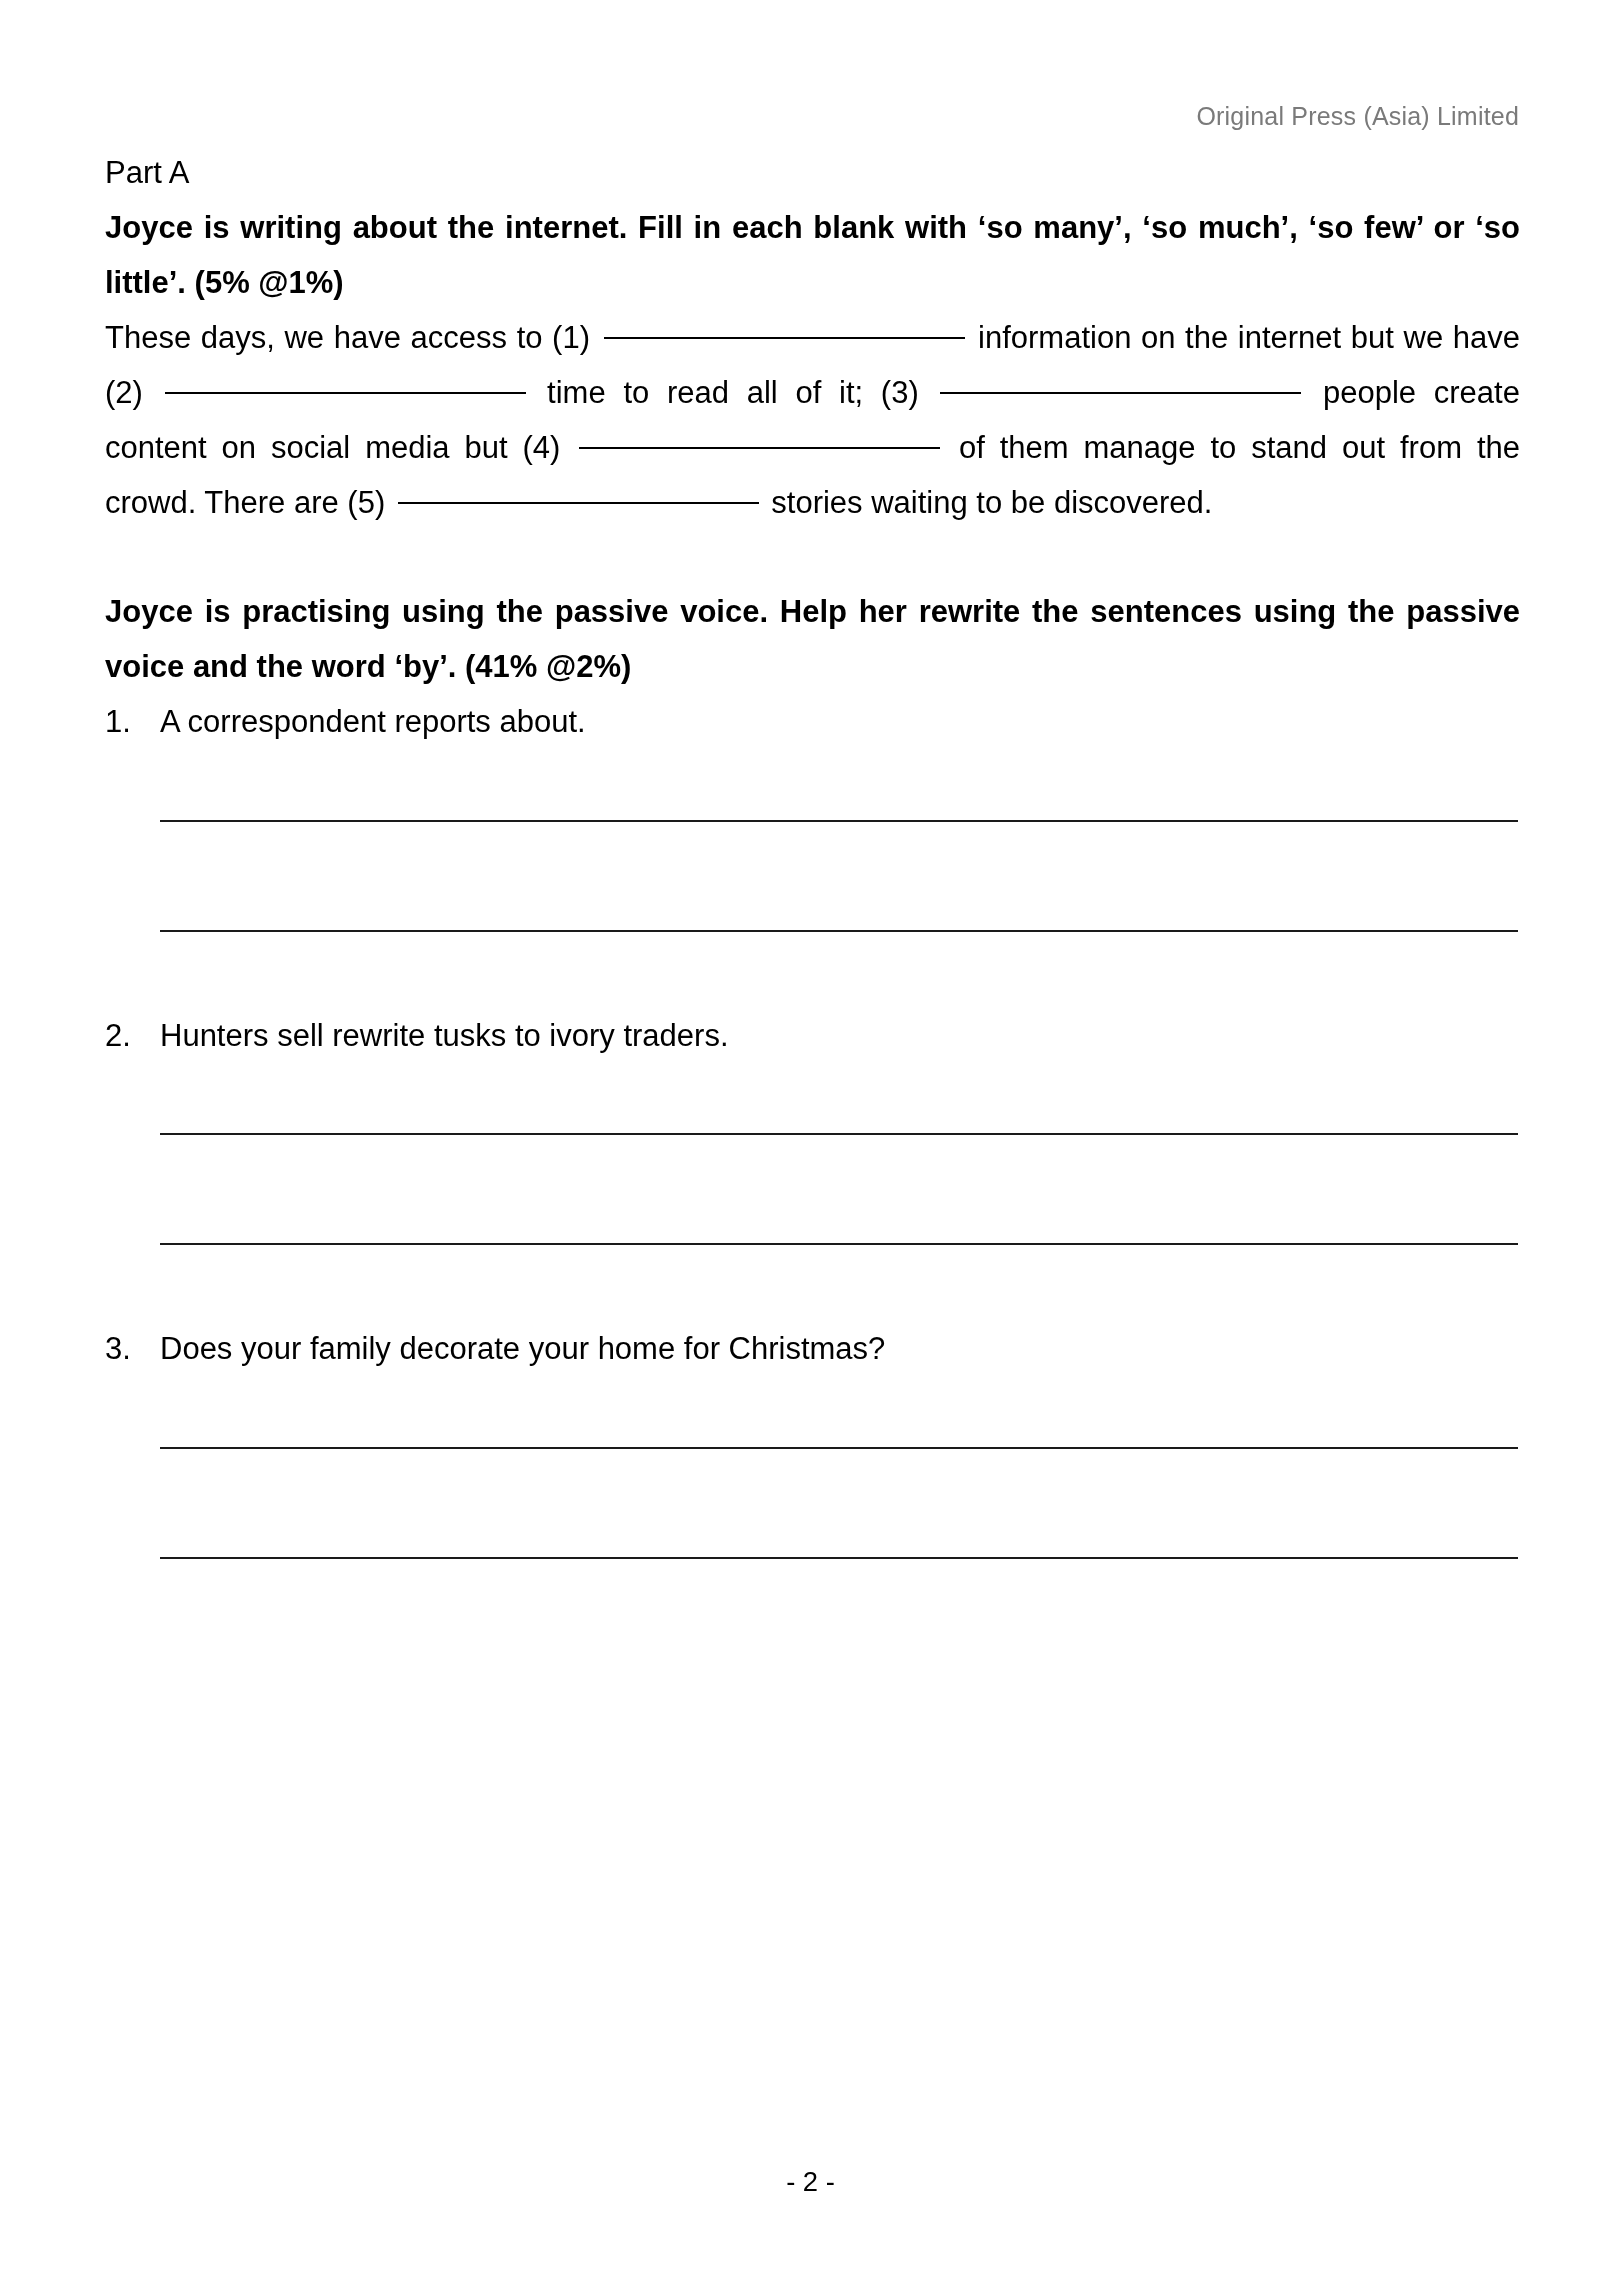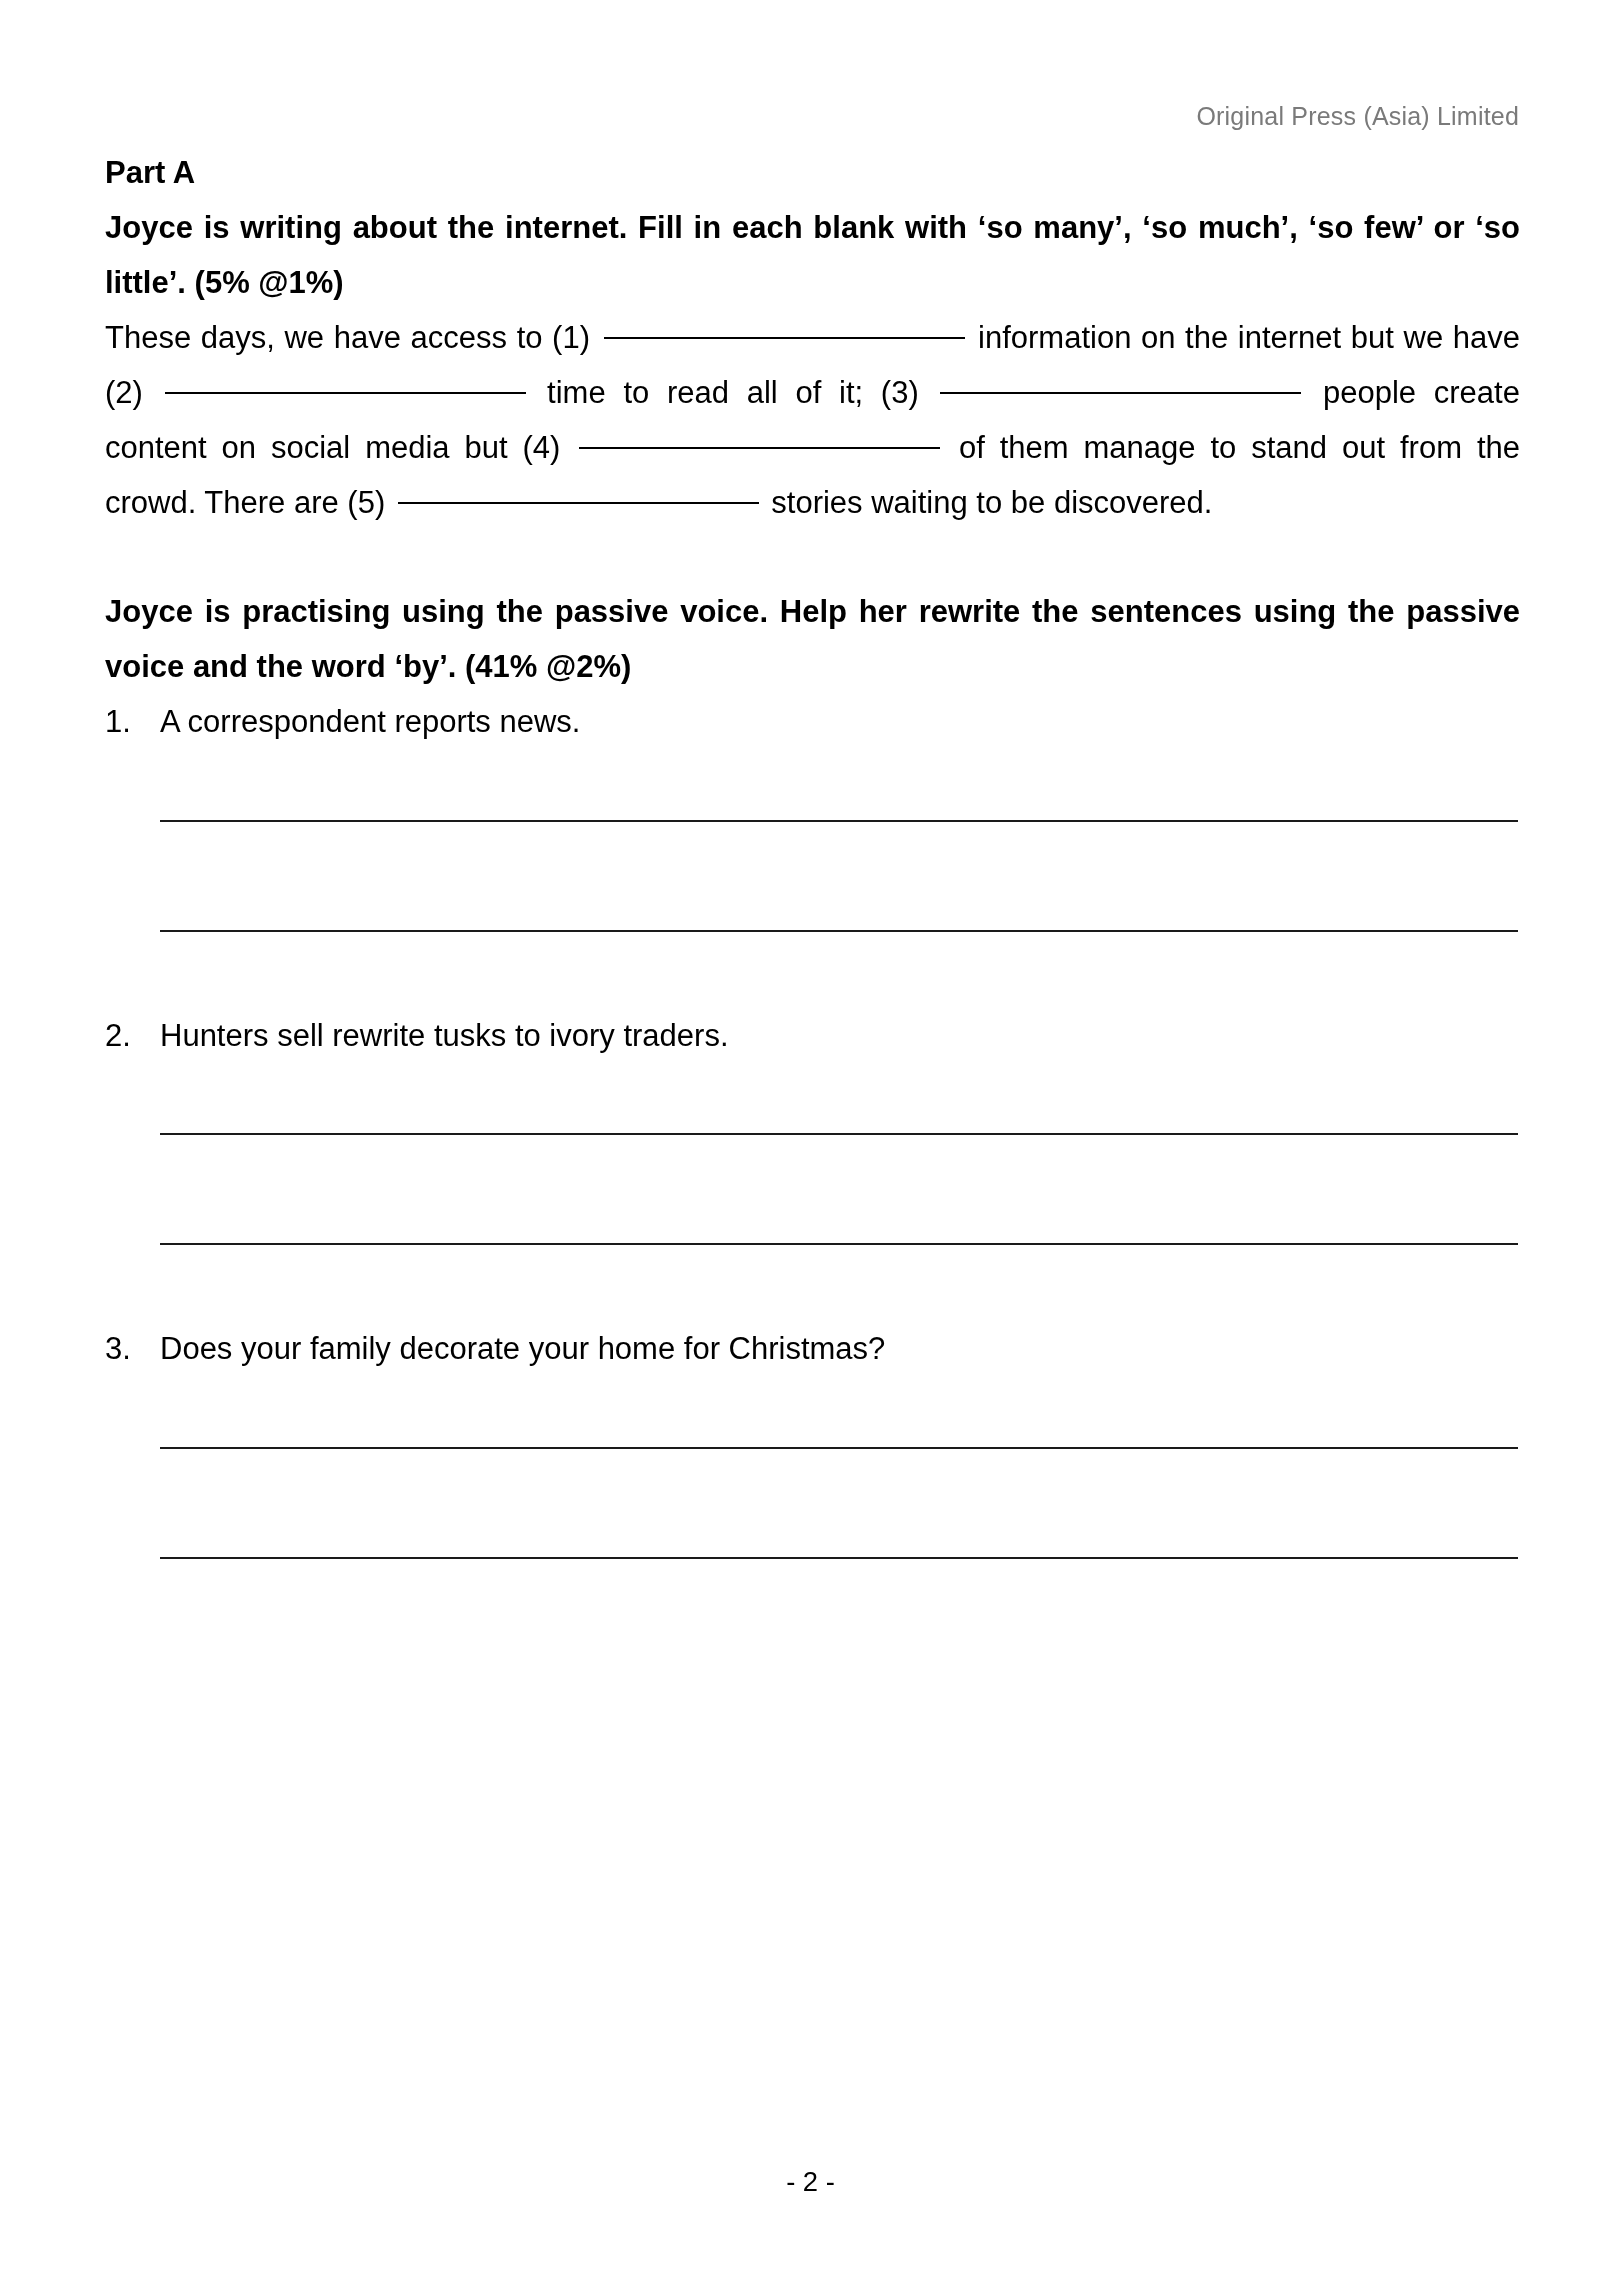--- a/index.html
+++ b/index.html
@@ -32,21 +32,21 @@
     .content {
       position: absolute;
       left: 105px;
       width: 1415px;
       top: 145px;
       font-size: 31px;
       line-height: 55px;
     }
     .bold { font-weight: bold; }
     .justify { text-align: justify; text-align-last: left; }
-    .section-title { font-weight: bold; }
+    .section-title { font-weight: normal; }
     .part-b { margin-top: 54px; }
     .blank {
       display: inline-block;
       width: 361px;
       border-bottom: 2px solid #000;
       height: 27.4px;
       vertical-align: baseline;
       margin: 0 3.9px;
     }
     .blank-input {
@@ -123,21 +123,21 @@
         <span>stories waiting to be discovered.</span>
       </div>
     </section>
 
     <section class="part-b">
       <div class="bold justify">Joyce is practising using the passive voice. Help her rewrite the sentences using the passive voice and the word ‘by’. (41% @2%)</div>
 
       <div class="question-block">
         <div class="question">
           <span class="q-num">1.</span>
-          <span>A correspondent reports news.</span>
+          <span>A correspondent reports about.</span>
         </div>
         <div class="answer-lines">
           <input class="answer-line first" value="" style="">
           <input class="answer-line second" value="" style="">
         </div>
       </div>
 
       <div class="question-block">
         <div class="question">
           <span class="q-num">2.</span>

